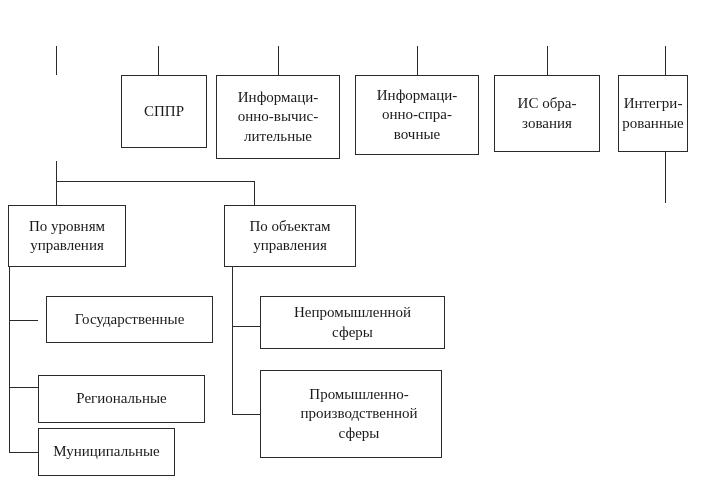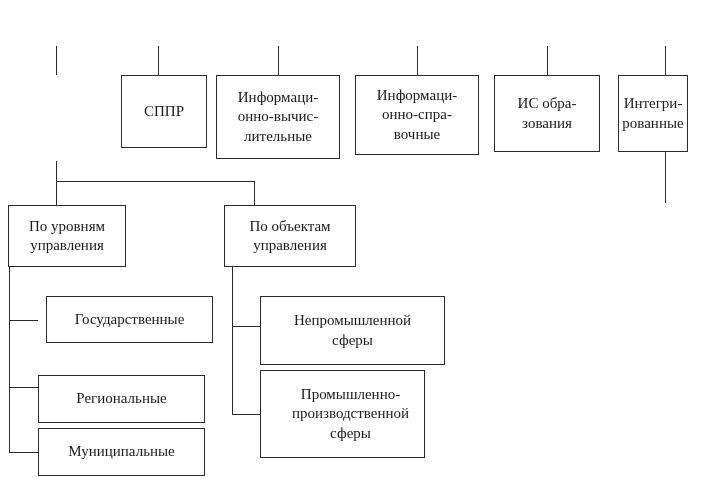--- a/index.html
+++ b/index.html
@@ -105,32 +105,32 @@
   <div class="hline" style="left:9px; top:452px; width:29px;"></div>
 
   <div class="node" style="left:46px; top:296px; width:167px; height:47px;">
     <span class="label">Государственные</span>
   </div>
 
   <div class="node" style="left:38px; top:363px; width:167px; height:48px;margin-top:12px;">
     <span class="label">Региональные</span>
   </div>
 
-  <div class="node" style="left:38px; top:428px; width:167px; height:48px;">
+  <div class="node" style="left:38px; top:428px; width:137px; height:48px;">
     <span class="label">Муниципальные</span>
   </div>
 
   <div class="vline" style="left:232px; top:267px; height:147px;"></div>
   <div class="hline" style="left:232px; top:326px; width:28px;"></div>
   <div class="hline" style="left:232px; top:414px; width:28px;"></div>
 
-  <div class="node" style="left:260px; top:296px; width:185px; height:69px;">
+  <div class="node" style="left:260px; top:296px; width:185px; height:53px;">
     <span class="label">Непромышленной
 сферы</span>
   </div>
 
-  <div class="node" style="left:260px; top:370px; width:165px; height:88px;padding-left:16px;">
+  <div class="node" style="left:260px; top:370px; width:182px; height:88px;padding-left:16px;">
     <span class="label">Промышленно-
 производственной
 сферы</span>
   </div>
 
 </div>
 
 </body></html>

